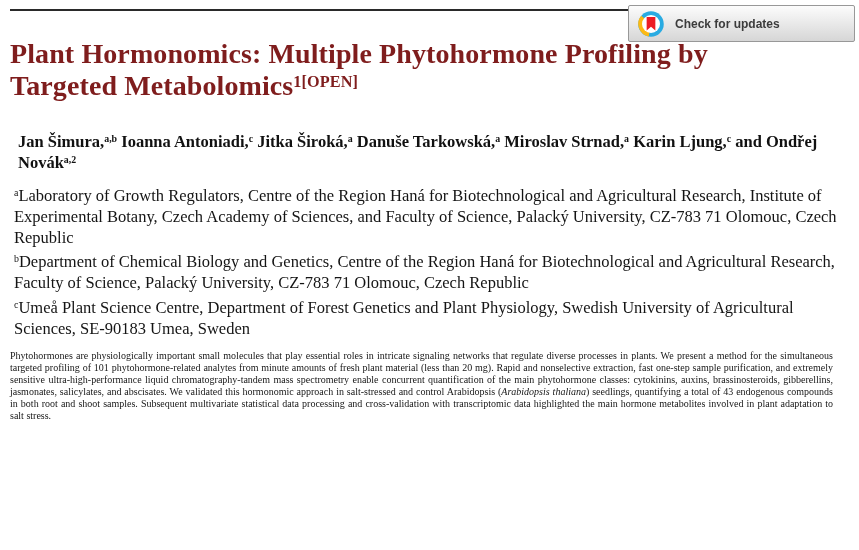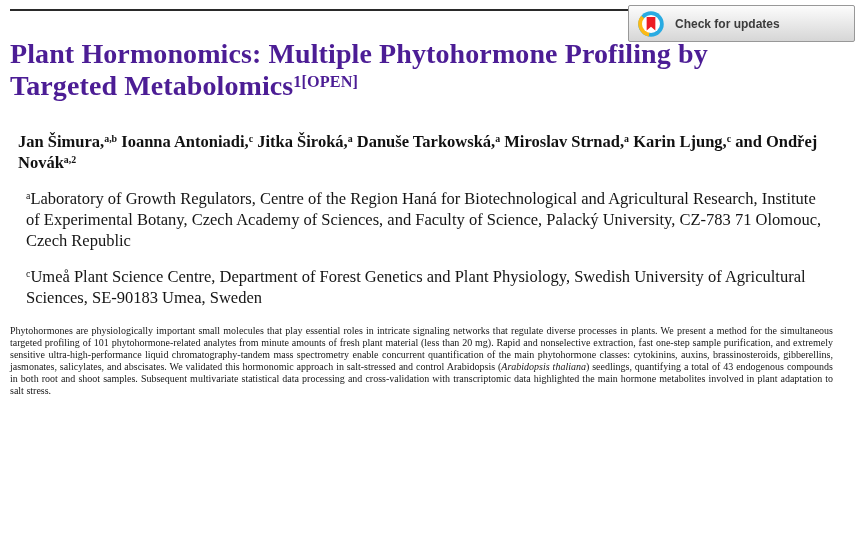--- a/index.html
+++ b/index.html
@@ -23,21 +23,21 @@
     border: none;
     border-top: 2px solid #2a2a2a;
     margin: 9px 0 0 0;
   }
 
   .title {
     margin: 27px 0 0 0;
     font-size: 28px;
     font-weight: bold;
     line-height: 1.14;
-    color: #4c1d95;
+    color: #7f1d1d;
     max-width: 780px;
     letter-spacing: 0.1px;
   }
   .title .sup { font-size: 58%; }
 
   .authors {
     margin: 29px 0 0 8px;
     font-size: 16.5px;
     font-weight: bold;
     line-height: 1.28;
@@ -51,21 +51,21 @@
     top: -0.5em;
     line-height: 0;
   }
 
   .affiliations {
     margin: 13px 0 0 0;
     font-size: 16.5px;
     line-height: 1.26;
     color: #141414;
   }
-  .affiliations p { margin: 16px; }
+  .affiliations p { margin: 4px; }
 
   .abstract {
     margin: 10px 16px 0 0;
     font-size: 10px;
     line-height: 1.21;
     text-align: justify;
     color: #161616;
   }
   .abstract .italic { font-style: italic; }
 
@@ -109,18 +109,19 @@
   </button>
 
   <hr class="rule">
 
   <h1 class="title"><span>Plant Hormonomics: Multiple Phytohormone Profiling by Targeted Metabolomics</span><span class="sup">1[OPEN]</span></h1>
 
   <p class="authors"><span>Jan Šimura,</span><span class="sup">a,b</span><span> Ioanna Antoniadi,</span><span class="sup">c</span><span> Jitka Široká,</span><span class="sup">a</span><span> Danuše Tarkowská,</span><span class="sup">a</span><span> Miroslav Strnad,</span><span class="sup">a</span><span> Karin Ljung,</span><span class="sup">c</span><span> and Ondřej Novák</span><span class="sup">a,2</span></p>
 
   <div class="affiliations">
     <p><span class="sup">a</span><span>Laboratory of Growth Regulators, Centre of the Region Haná for Biotechnological and Agricultural Research, Institute of Experimental Botany, Czech Academy of Sciences, and Faculty of Science, Palacký University, CZ-783 71 Olomouc, Czech Republic</span></p>
+    <p><span class="sup">b</span><span>Department of Chemical Biology and Genetics, Centre of the Region Haná for Biotechnological and Agricultural Research, Faculty of Science, Palacký University, CZ-783 71 Olomouc, Czech Republic</span></p>
     <p><span class="sup">c</span><span>Umeå Plant Science Centre, Department of Forest Genetics and Plant Physiology, Swedish University of Agricultural Sciences, SE-90183 Umea, Sweden</span></p>
   </div>
 
   <p class="abstract"><span>Phytohormones are physiologically important small molecules that play essential roles in intricate signaling networks that regulate diverse processes in plants. We present a method for the simultaneous targeted profiling of 101 phytohormone-related analytes from minute amounts of fresh plant material (less than 20 mg). Rapid and nonselective extraction, fast one-step sample purification, and extremely sensitive ultra-high-performance liquid chromatography-tandem mass spectrometry enable concurrent quantification of the main phytohormone classes: cytokinins, auxins, brassinosteroids, gibberellins, jasmonates, salicylates, and abscisates. We validated this hormonomic approach in salt-stressed and control Arabidopsis (</span><span class="italic">Arabidopsis thaliana</span><span>) seedlings, quantifying a total of 43 endogenous compounds in both root and shoot samples. Subsequent multivariate statistical data processing and cross-validation with transcriptomic data highlighted the main hormone metabolites involved in plant adaptation to salt stress.</span></p>
 
 </div>
 
 </body></html>

